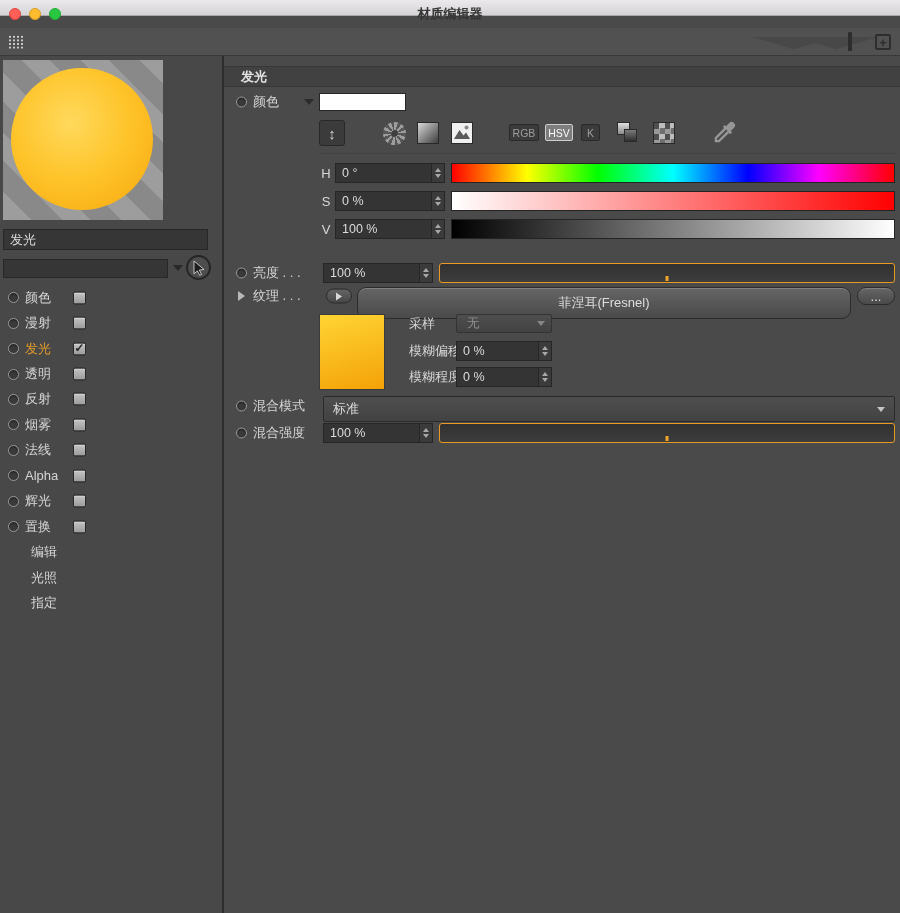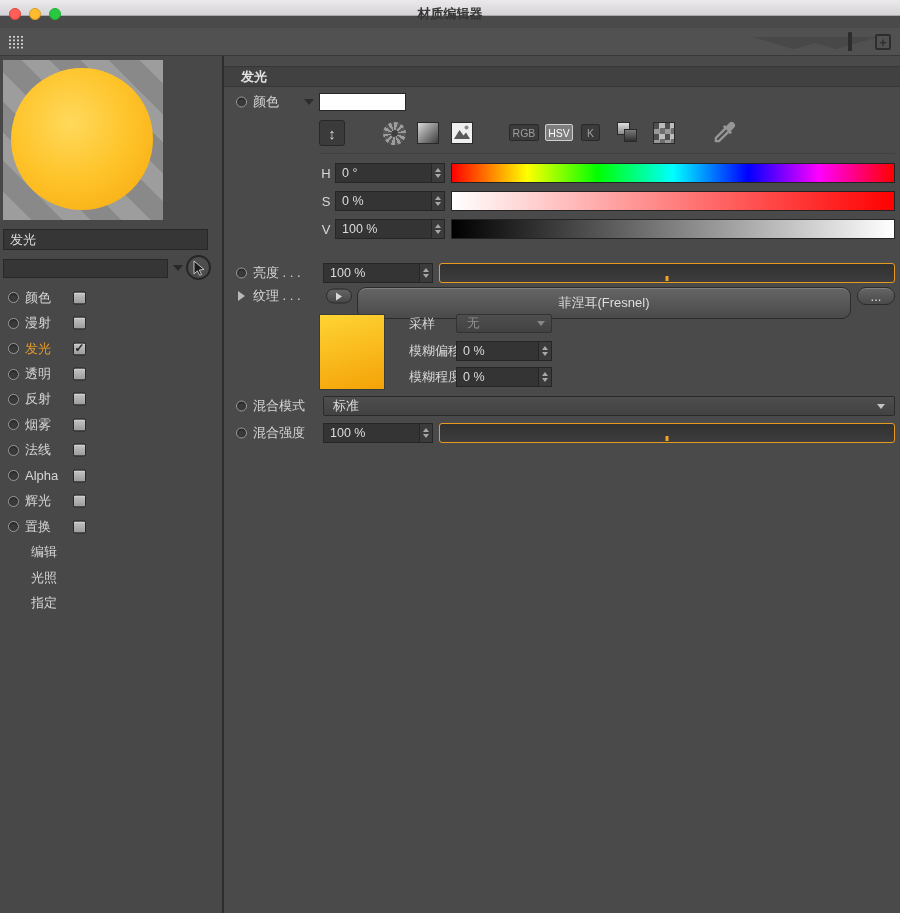--- a/index.html
+++ b/index.html
@@ -167,21 +167,21 @@
     color:#d6d6d6; white-space:nowrap;margin-left:16px; }
   .drop-sm { position:absolute; left:232px; top:0; width:96px; height:19px;
     background:linear-gradient(#4e4e4e,#424242); border:1px solid #333333; border-radius:2px;
     display:flex; align-items:center; padding-left:10px; font-size:12.5px; color:#8f8f8f; }
   .drop-sm .arr { position:absolute; right:6px; width:0; height:0;
     border-left:4px solid transparent; border-right:4px solid transparent; border-top:5px solid #878787; }
   .tp-field { left:232px; width:96px; top:0; }
 
   
   #row-mixmode { top:340px; }
-  .mix-drop { position:absolute; left:99px; right:5px; top:0; height:20px;
+  .mix-drop { position:absolute; left:99px; right:5px; top:0; height:26px;
     background:linear-gradient(#4e4e4e,#424242); border:1px solid #2a2a2a; border-radius:2px;
     display:flex; align-items:center; padding-left:9px; font-size:13px; color:#dcdcdc; }
   .mix-drop .arr { position:absolute; right:9px; width:0; height:0;
     border-left:4.5px solid transparent; border-right:4.5px solid transparent; border-top:5.5px solid #c4c4c4; }
 </style>
 </head>
 <body>
 
 <div class="titlebar">
   <div class="traffic">

